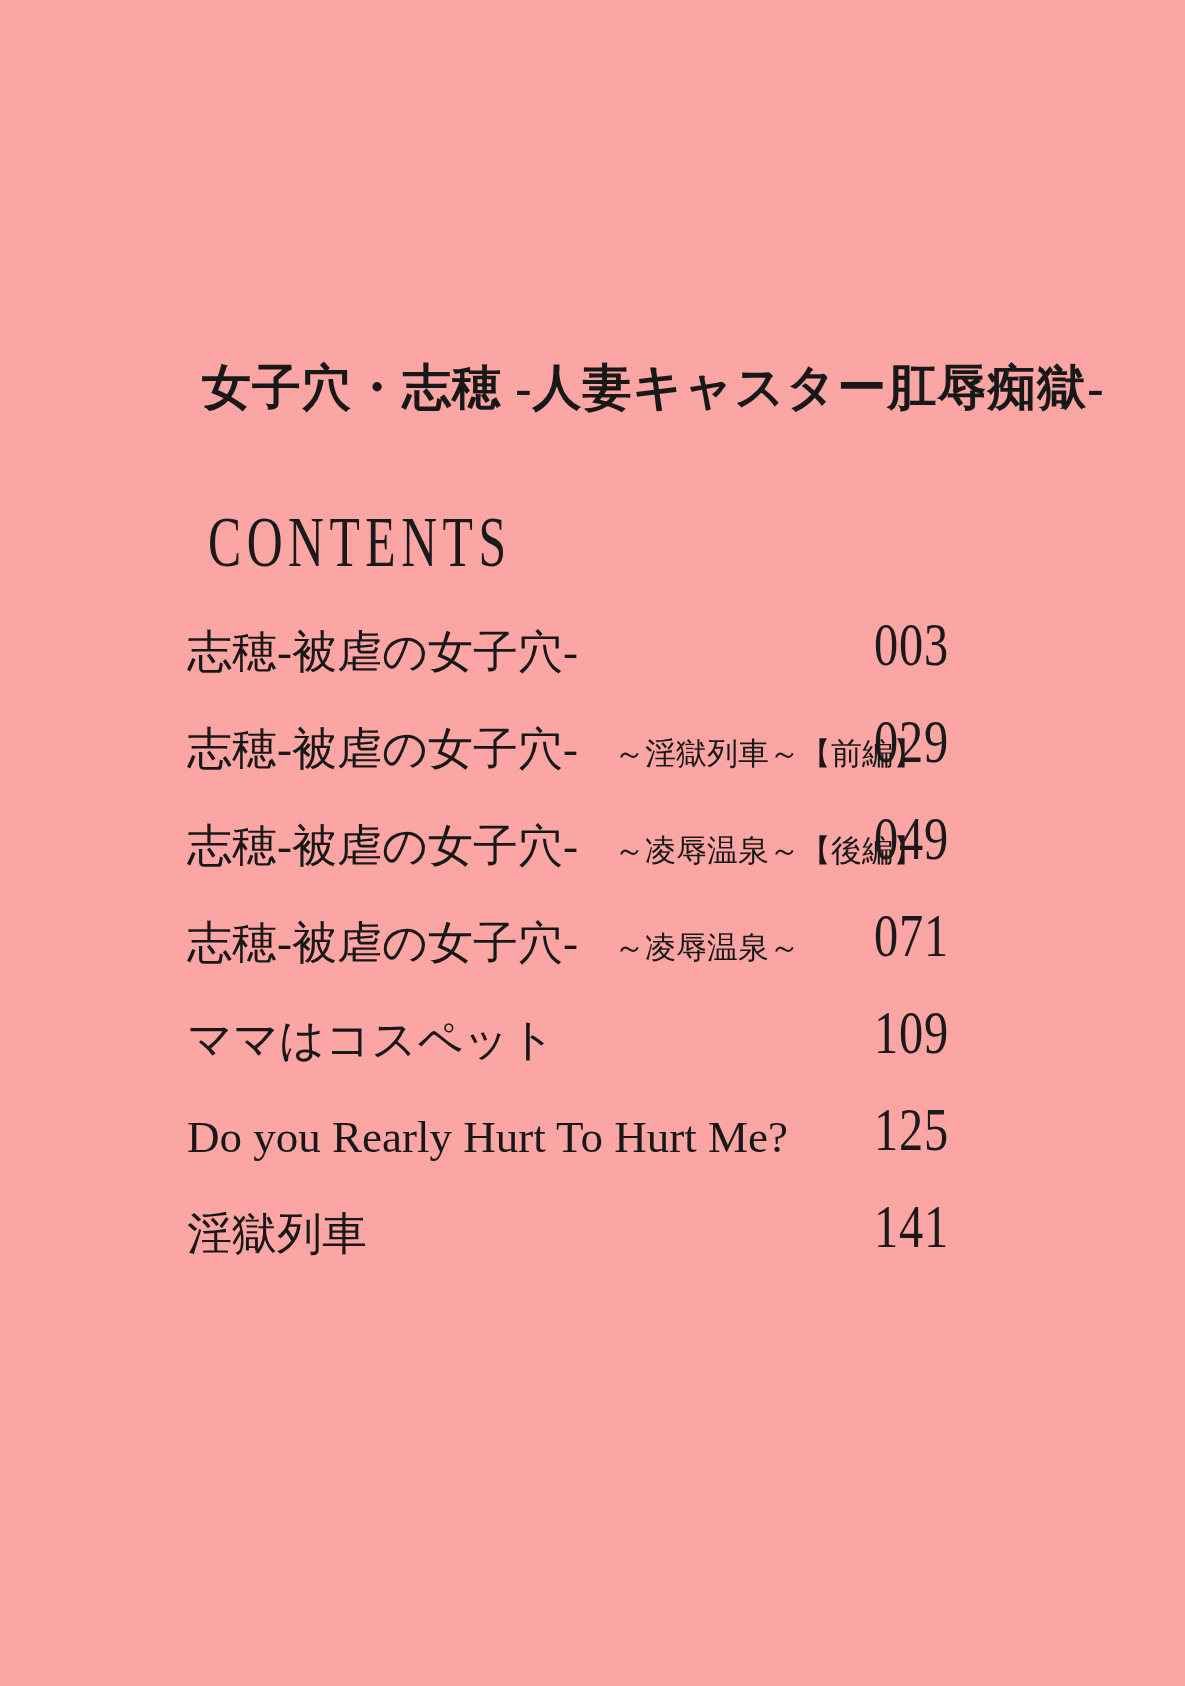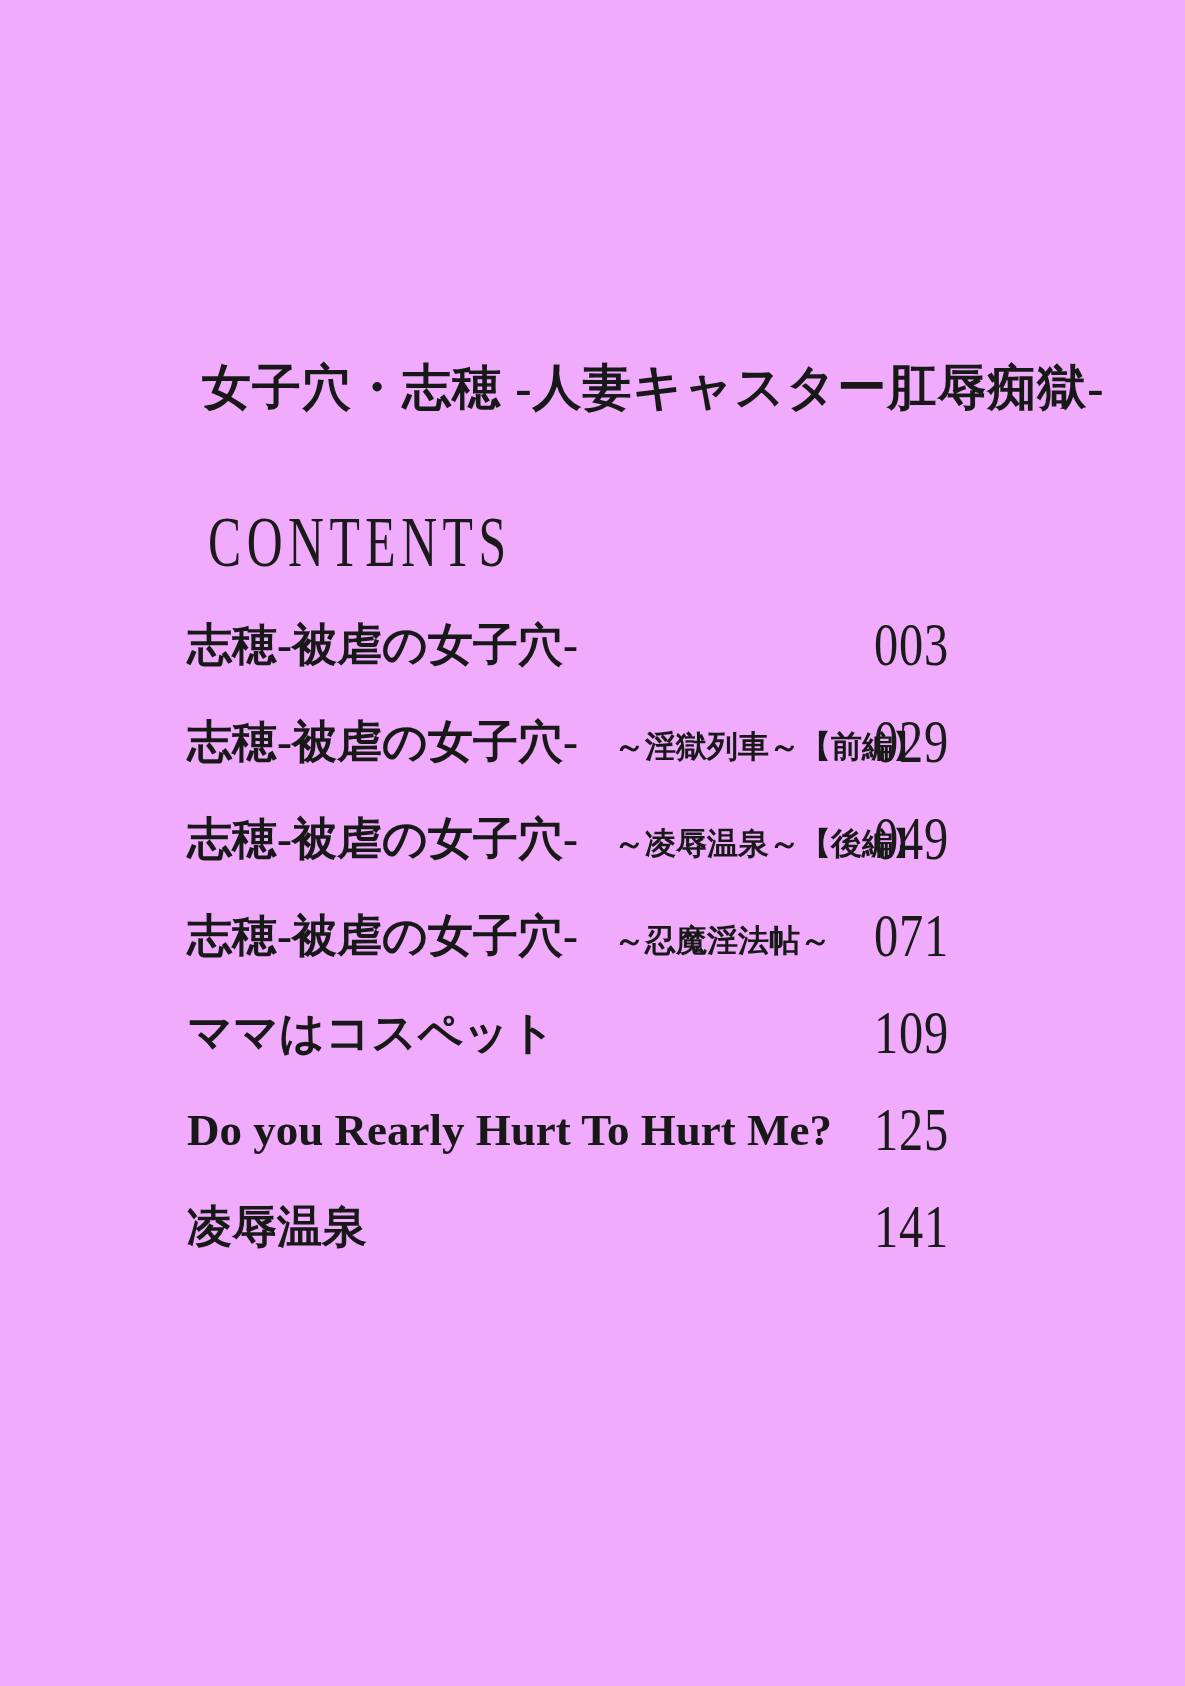--- a/index.html
+++ b/index.html
@@ -13,21 +13,21 @@
     font-family: "Liberation Serif", "DejaVu Serif", serif;
     color: #1c1c1c;
     position: relative;
     overflow: hidden;
   }
   .sheet {
     position: absolute;
     left: 0; top: 0;
     width: 1185px;
     height: 1686px;
-    background: #f0abfc;
+    background: #fca5a5;
   }
   .book-title {
     position: absolute;
     left: 202px;
     top: 360px;
     margin: 0;
     font-size: 49px;
     line-height: 1.15;
     font-weight: 700;
     letter-spacing: 1px;
@@ -54,24 +54,24 @@
     top: 601px;
     width: 762px; 
   }
   .toc-row {
     position: relative;
     height: 97px;
   }
   .toc-label {
     position: absolute;
     left: 0;
-    top: 22px;
+    top: 29px;
     line-height: 1;
     white-space: nowrap;
-    font-weight: 700;
+    font-weight: 400;
     color: #181818;
   }
   .toc-title {
     font-size: 45px;
   }
   .toc-subtitle {
     font-size: 31px;
     margin-left: 36px;
   }
   .toc-page {
@@ -107,35 +107,35 @@
       <div class="toc-label"><span class="toc-title">志穂-被虐の女子穴-</span><span class="toc-subtitle">～淫獄列車～【前編】</span></div>
       <span class="toc-page">029</span>
     </div>
 
     <div class="toc-row">
       <div class="toc-label"><span class="toc-title">志穂-被虐の女子穴-</span><span class="toc-subtitle">～凌辱温泉～【後編】</span></div>
       <span class="toc-page">049</span>
     </div>
 
     <div class="toc-row">
-      <div class="toc-label"><span class="toc-title">志穂-被虐の女子穴-</span><span class="toc-subtitle">～忍魔淫法帖～</span></div>
+      <div class="toc-label"><span class="toc-title">志穂-被虐の女子穴-</span><span class="toc-subtitle">～凌辱温泉～</span></div>
       <span class="toc-page">071</span>
     </div>
 
     <div class="toc-row">
       <div class="toc-label"><span class="toc-title">ママはコスペット</span><span class="toc-subtitle"></span></div>
       <span class="toc-page">109</span>
     </div>
 
     <div class="toc-row">
       <div class="toc-label"><span class="toc-title">Do you Rearly Hurt To Hurt Me?</span><span class="toc-subtitle"></span></div>
       <span class="toc-page">125</span>
     </div>
 
     <div class="toc-row">
-      <div class="toc-label"><span class="toc-title">凌辱温泉</span><span class="toc-subtitle"></span></div>
+      <div class="toc-label"><span class="toc-title">淫獄列車</span><span class="toc-subtitle"></span></div>
       <span class="toc-page">141</span>
     </div>
 
 
 
   </div>
 </div>
 
 </body></html>

